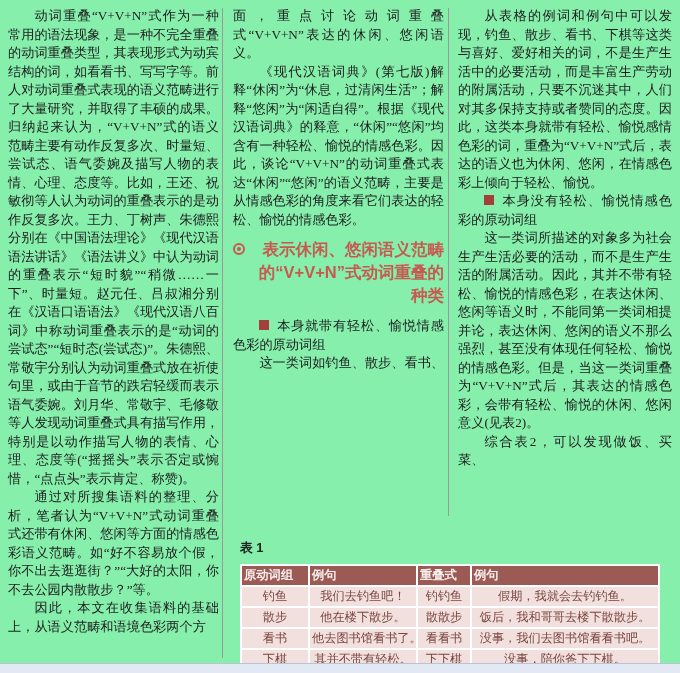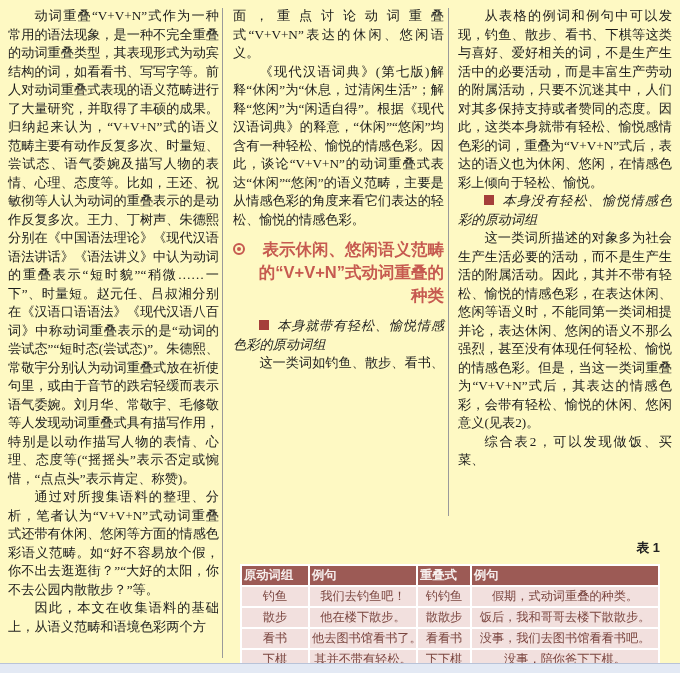--- a/index.html
+++ b/index.html
@@ -1,19 +1,19 @@
 <!DOCTYPE html>
 <html><head>
 <meta charset="utf-8">
 <style>
   * { margin:0; padding:0; box-sizing:border-box; }
   html,body { background:#ffffff; }
   .page {
     position:relative; width:680px; height:673px;
-    background:#fef9c3; overflow:hidden;
+    background:#86efac; overflow:hidden;
     font-family:"Liberation Serif","DejaVu Serif",serif;
     color:#1c1c1c;
     padding-left:34px;
   }
   .col { position:absolute; top:7px; }
   .body {
     font-size:13.2px; line-height:18.5px;
     text-align:justify; color:#1c1c1c;
   }
   .indent { text-indent:2em; }
@@ -33,29 +33,29 @@
   .ring::after {
     content:""; position:absolute; left:2px; top:2px;
     width:4px; height:4px; border-radius:50%; background:#c65a50;
   }
   .heading-text {
     font-family:"Liberation Sans","DejaVu Sans",sans-serif;
     font-weight:bold; font-size:16.5px; line-height:23px;
     color:#c65a50; text-align:right;
   }
   
-  .subhead { font-style:italic; }
+  .subhead { }
   .sq {
     display:inline-block; width:10px; height:10px;
     background:#a53f3a; margin-right:7px;
   }
   
   .tablewrap { position:absolute; left:240px; top:540px; width:420px; }
   .caption {
-    text-align:right; font-weight:bold; font-size:12.8px;
+    text-align:left; font-weight:bold; font-size:12.8px;
     color:#222; margin-bottom:7px;
     font-family:"Liberation Sans","DejaVu Sans",sans-serif;
   }
   table.t1 {
     width:420px; border-collapse:separate; border-spacing:2px;
     table-layout:fixed; background:#ffffff;
   }
   table.t1 th {
     background:#9c5a55; color:#f7efee; font-weight:bold;
     font-size:12.3px; height:18px; text-align:left; padding:1px 2px;
@@ -117,21 +117,21 @@
           <tr>
         <th>原动词组</th>
         <th>例句</th>
         <th>重叠式</th>
         <th>例句</th>
       </tr>
       <tr>
         <td>钓鱼</td>
         <td>我们去钓鱼吧！</td>
         <td>钓钓鱼</td>
-        <td>假期，式动词重叠的种类。</td>
+        <td>假期，我就会去钓钓鱼。</td>
       </tr>
       <tr>
         <td>散步</td>
         <td>他在楼下散步。</td>
         <td>散散步</td>
         <td>饭后，我和哥哥去楼下散散步。</td>
       </tr>
       <tr>
         <td>看书</td>
         <td>他去图书馆看书了。</td>

